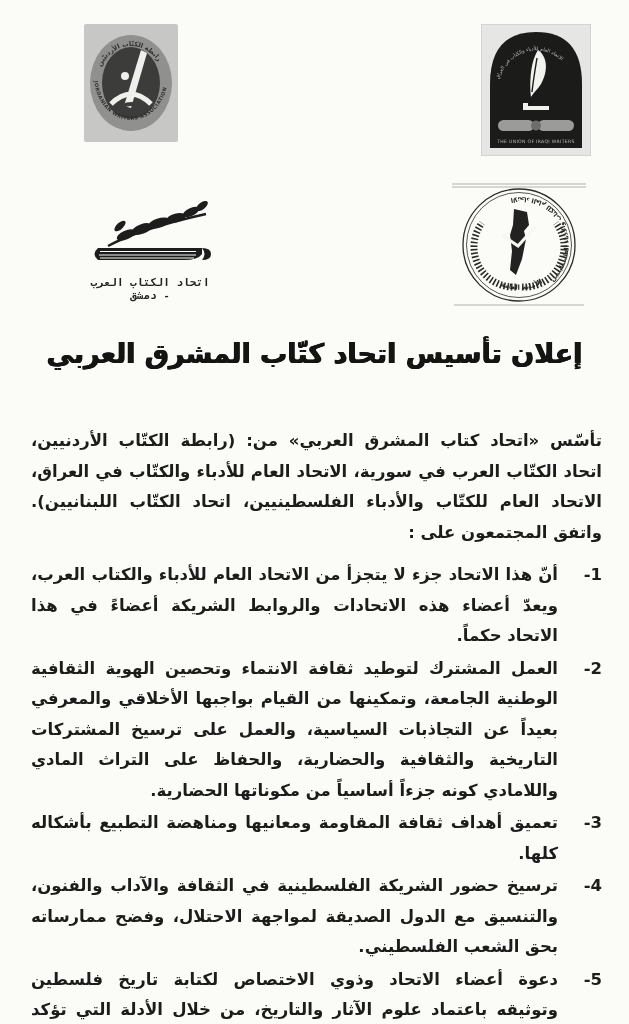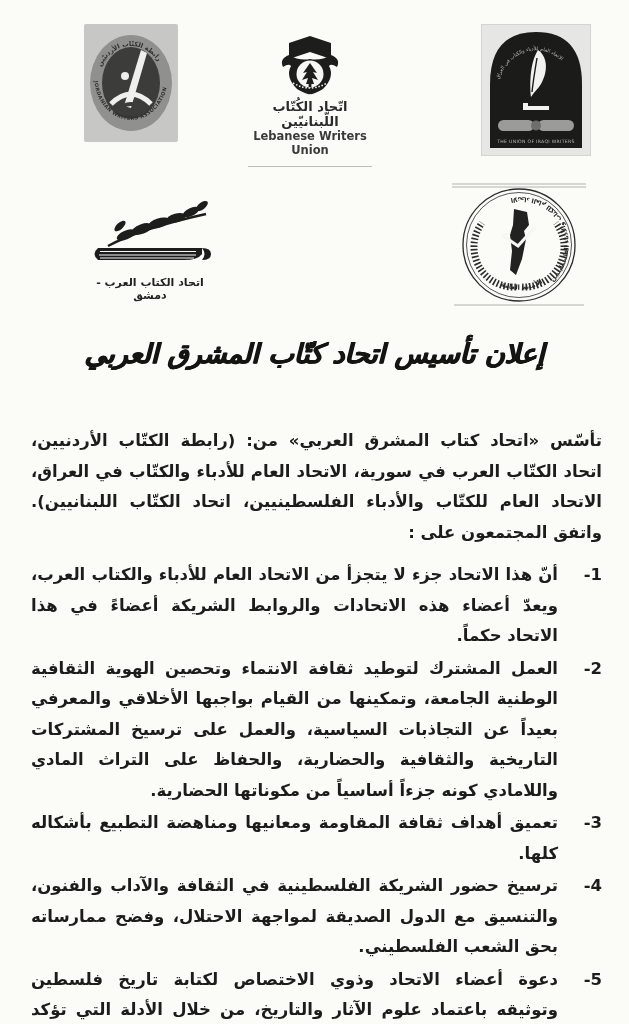--- a/index.html
+++ b/index.html
@@ -11,29 +11,28 @@
   
   .logo{position:absolute;}
   #jordan-logo{left:84px;top:24px;width:94px;height:118px;}
   #lebanon-logo{left:248px;top:33px;width:124px;height:112px;text-align:center;}
   #lebanon-mark{display:block;margin:0 auto;}
   .leb-ar{font-size:13px;font-weight:bold;color:#2a2a28;line-height:15px;margin-top:4px;direction:rtl;}
   .leb-en{font-size:11.5px;font-weight:bold;color:#3a3a38;line-height:14px;}
   .leb-rule{height:1px;background:#bdbdbb;margin-top:9px;}
   #iraq-logo{left:481px;top:24px;width:110px;height:132px;}
   #damascus-logo{left:84px;top:198px;width:132px;height:94px;text-align:center;}
-  .dam-caption{font-size:11px;font-weight:bold;color:#222220;margin-top:2px;direction:rtl;}
+  .dam-caption{font-size:11px;font-weight:bold;color:#222220;margin-top:2px;direction:rtl;font-family:Liberation Mono, monospace;}
   #palestine-logo{left:450px;top:181px;width:138px;height:128px;}
   
   .doc-title{
     position:absolute;top:338px;left:0;right:0;text-align:center;
     direction:rtl;font-size:27px;font-weight:bold;color:#141412;
     text-shadow:0.6px 0 0 #141412, -0.6px 0 0 #141412;
     letter-spacing:0.5px;
-    font-style:italic;
   }
   
   .body-text{
     position:absolute;top:410px;right:27px;left:31px;
     direction:rtl;font-size:16.5px;font-weight:bold;line-height:30.5px;
     color:#1c1c1a;
   }
   .intro{margin:16px 0 12px 0;text-align:justify;}
   .item{display:flex;direction:rtl;margin:0 0 2px 0;}
   .item .num{flex:0 0 30px;text-align:right;padding-left:14px;unicode-bidi:isolate;}
@@ -59,34 +58,20 @@
       </defs>
       <text font-size="6.5" fill="#2f2f2d" font-weight="bold">
         <textPath href="#jtop" startOffset="18%">رابطة الكتّاب الأردنيّين</textPath>
       </text>
       <text font-size="5" fill="#2f2f2d" font-weight="bold" letter-spacing="0.4">
         <textPath href="#jbot" startOffset="4%">JORDANIAN WRITERS ASSOCIATION</textPath>
       </text>
     </svg>
   </div>
 
-  <div class="logo" id="lebanon-logo">
-    <svg id="lebanon-mark" width="66" height="62" viewBox="0 0 66 62">
-      <path d="M33,3 L12,10 L12,26 L33,19 Z" fill="#1d1d1b"></path>
-      <path d="M33,3 L54,10 L54,26 L33,19 Z" fill="#1d1d1b"></path>
-      <path d="M12,22 Q2,26 6,34 Q12,30 14,33 Q8,44 20,56 Q30,62 33,61 Q36,62 46,56 Q58,44 52,33 Q54,30 60,34 Q64,26 54,22 Q44,28 33,26 Q22,28 12,22 Z" fill="#1d1d1b"></path>
-      <circle cx="33" cy="41" r="13.5" fill="#f6f6f3"></circle>
-      <path d="M33,30 L26,40 L30,39 L25,47 L31,45 L29,51 L37,51 L35,45 L41,47 L36,39 L40,40 Z" fill="#1d1d1b"></path>
-      <rect x="31.6" y="50" width="2.8" height="4" fill="#1d1d1b"></rect>
-      <path d="M16,50 Q33,60 50,50" stroke="#f6f6f3" stroke-width="1.6" stroke-dasharray="1.5 1.8" fill="none"></path>
-    </svg>
-    <div class="leb-ar">اتّحاد الكُتّاب اللّبنانيّين</div>
-    <div class="leb-en">Lebanese Writers Union</div>
-    <div class="leb-rule"></div>
-  </div>
 
   <div class="logo" id="iraq-logo">
     <svg width="110" height="132" viewBox="0 0 110 132">
       <rect x="0" y="0" width="110" height="132" fill="#e6e6e4" stroke="#c2c2c0" stroke-width="1"></rect>
       <path d="M9,60 Q9,8 55,8 Q101,8 101,60 L101,124 L9,124 Z" fill="#1b1b19"></path>
       <defs>
           <path id="iqtop" d="M16,62 A40,46 0 0 1 94,62"></path>
         </defs>
       <text font-size="5" fill="#cfcfcc" opacity="0.85">
         <textPath href="#iqtop" startOffset="6%">الاتحاد العام للأدباء والكتاب في العراق</textPath>

